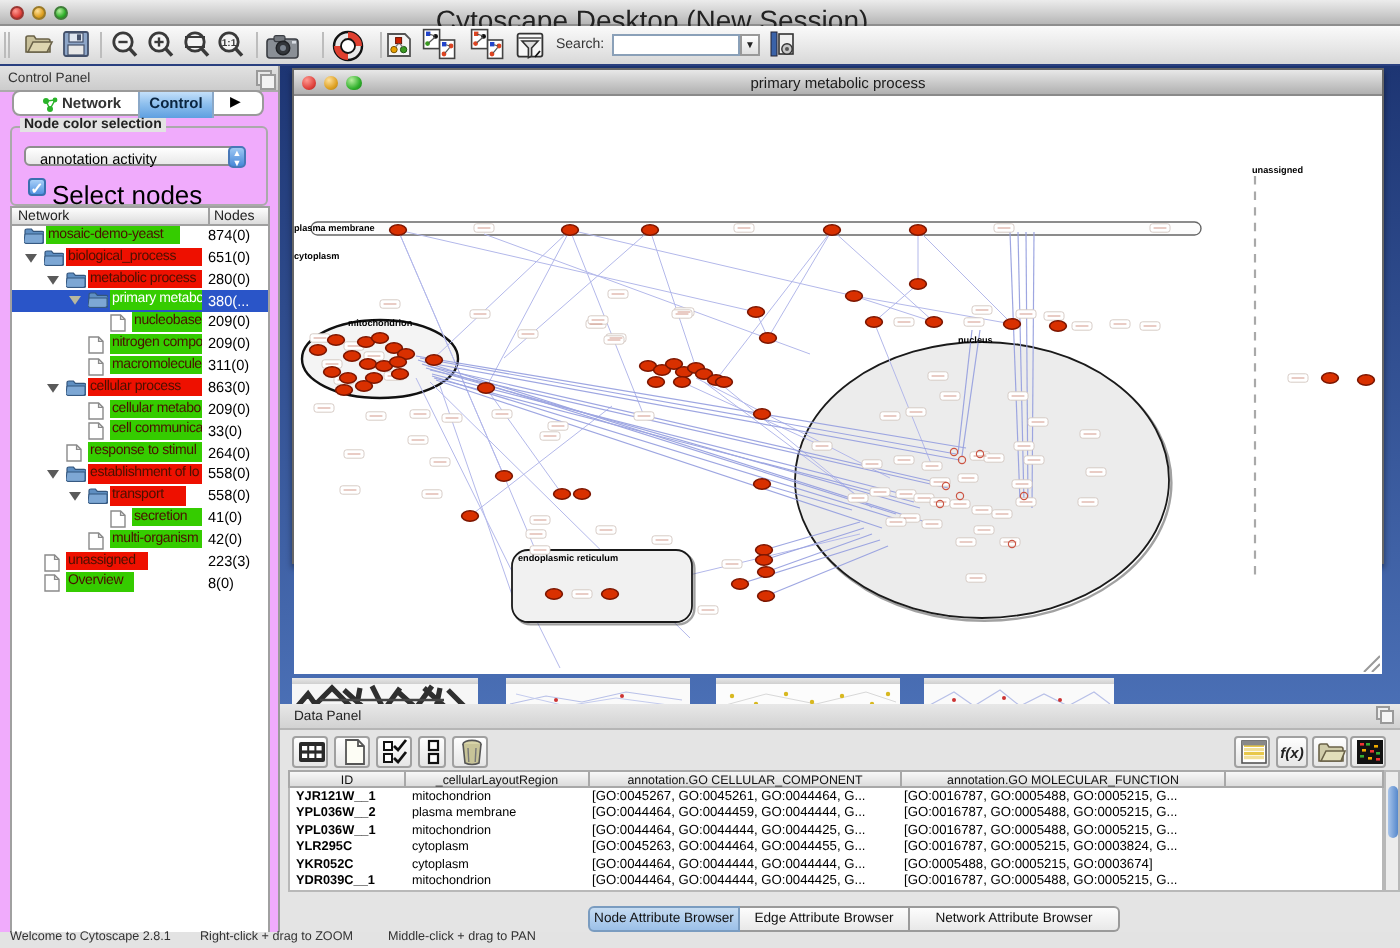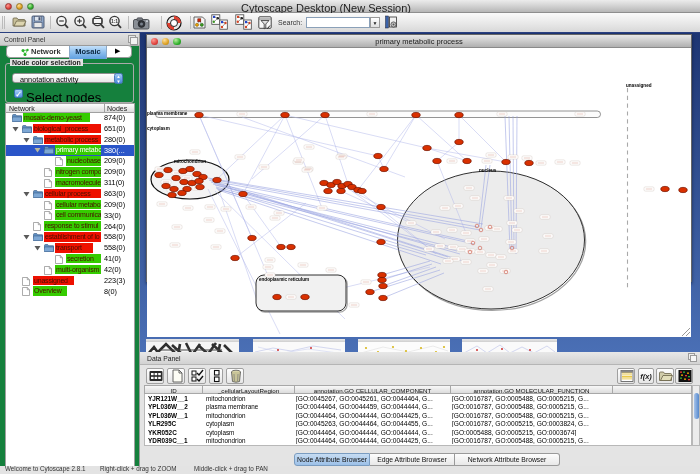--- a/index.html
+++ b/index.html
@@ -3,21 +3,21 @@
 *{margin:0;padding:0;box-sizing:border-box;font-family:"Liberation Sans",sans-serif}
 body{width:700px;height:474px;position:relative;overflow:hidden;background:#e3e3e3}
 .abs{position:absolute}
 svg{display:block}
 </style></head><body>
 
 <div class="abs" style="left:0;top:0;width:700px;height:13px;background:linear-gradient(#ececec,#cfcfcf 55%,#b6b6b6);border-bottom:1px solid #8e8e8e">
  <div class="abs" style="left:5px;top:3px;width:7px;height:7px;border-radius:50%;background:radial-gradient(circle at 35% 30%,#ff9a92,#e0443e 60%,#a81b15);border:0.5px solid #9a3733"></div>
  <div class="abs" style="left:16px;top:3px;width:7px;height:7px;border-radius:50%;background:radial-gradient(circle at 35% 30%,#ffe09a,#dea123 60%,#a87a10);border:0.5px solid #9a7a28"></div>
  <div class="abs" style="left:27px;top:3px;width:7px;height:7px;border-radius:50%;background:radial-gradient(circle at 35% 30%,#b8efa0,#30b02c 60%,#1a7a18);border:0.5px solid #3f7d39"></div>
- <div class="abs" style="left:0;top:2px;width:652px;text-align:center;font-size:11px;color:#222">Cytoscape Desktop (New Session)</div>
+ <div class="abs" style="left:0;top:2px;width:652px;text-align:center;font-size:14px;color:#222">Cytoscape Desktop (New Session)</div>
 </div>
 
 <div class="abs" style="left:0;top:13px;width:700px;height:20px;background:linear-gradient(#fafafa,#e8e8e8 55%,#d8d8d8);border-bottom:1.5px solid #2a4080">
  <div class="abs" style="left:2px;top:3px;width:3px;height:13px;border-left:1px solid #bbb;border-right:1px solid #bbb"></div>
  <div class="abs" style="left:12px;top:2px;width:15px;height:14px">
       <svg width="15" height="14" viewBox="0 0 15 14">
         <path d="M1 11 V4 q0-1 1-1 h3 l1 1.5 h6 q1 0 1 1 V11 z" fill="#c8c09a" stroke="#6a6248" stroke-width="0.8"></path>
         <path d="M2 11 L4.5 6 h9.5 L11.5 11 z" fill="#ddd5b0" stroke="#6a6248" stroke-width="0.8"></path>
       </svg>
     </div>
@@ -135,39 +135,39 @@
  <div class="abs" style="left:385px;top:2px;width:12px;height:14px">
       <svg width="12" height="14" viewBox="0 0 12 14">
         <rect x="0.5" y="1" width="3" height="12" fill="#3a62a8" stroke="#223" stroke-width="0.5"></rect>
         <rect x="4.5" y="2" width="7" height="10" fill="#f0f0f0" stroke="#333" stroke-width="0.8"></rect>
         <circle cx="8.5" cy="9.5" r="2.6" fill="#c8c8c8" stroke="#333" stroke-width="0.7"></circle>
         <circle cx="8.5" cy="9.5" r="1" fill="#555"></circle>
       </svg>
     </div>
 </div>
 
-<div class="abs" style="left:0;top:33px;width:140px;height:441px;background:#15803d;border-right:1px solid #9a9a9a">
+<div class="abs" style="left:0;top:33px;width:140px;height:441px;background:#f0abfc;border-right:1px solid #9a9a9a">
  <div class="abs" style="left:0;top:0;width:139px;height:13px;background:linear-gradient(#e2e2e2,#cccccc);border-bottom:1px solid #ababab">
    <div class="abs" style="left:4px;top:2.5px;font-size:6.8px;color:#333">Control Panel</div>
    <div class="abs" style="left:128px;top:2px;width:8px;height:8px;border:1px solid #9a9a9a;background:#e8e8e8"></div>
    <div class="abs" style="left:130px;top:4px;width:8px;height:8px;border:1px solid #9a9a9a;background:#f2f2f2"></div>
  </div>
 
  <div class="abs" style="left:6px;top:12px;width:126px;height:13px;background:#fff;border:1px solid #9a9a9a;border-radius:4px">
    <div class="abs" style="left:14px;top:1.5px;width:9px;height:9px">
         <svg width="9" height="9" viewBox="0 0 9 9">
           <circle cx="2" cy="2.5" r="1.5" fill="#2ab32a"></circle>
           <circle cx="6.5" cy="2" r="1.2" fill="#2ab32a"></circle>
           <circle cx="4" cy="6.5" r="1.5" fill="#2ab32a"></circle>
           <path d="M2 2.5 L6.5 2 L4 6.5 Z" fill="none" stroke="#2ab32a" stroke-width="0.7"></path>
         </svg>
       </div>
    <div class="abs" style="left:24px;top:1px;font-size:7.5px;font-weight:bold;color:#333">Network</div>
    <div class="abs" style="left:62px;top:0;width:38px;height:12.5px;background:linear-gradient(#c4e0fa,#8fc0ee 45%,#5f9fe0);border-left:1px solid #8aa8c8;border-right:1px solid #8aa8c8">
-     <div style="text-align:center;font-size:7.5px;font-weight:bold;color:#0a2540;line-height:12.5px">Mosaic</div>
+     <div style="text-align:center;font-size:7.5px;font-weight:bold;color:#0a2540;line-height:12.5px">Control</div>
    </div>
    <div class="abs" style="left:108px;top:1px;font-size:7px;color:#000">▶</div>
  </div>
 
  <div class="abs" style="left:5px;top:30px;width:129px;height:40px;border:1px solid #aaa;border-radius:3px"></div>
  <div class="abs" style="left:10px;top:26px;background:#e3e3e3;padding:0 2px;font-size:7px;font-weight:bold;color:#222">Node color selection</div>
 
  <div class="abs" style="left:12px;top:40px;width:110px;height:10px;background:linear-gradient(#fff,#e8e8e8);border:1px solid #8e8e8e;border-radius:3px">
    <div class="abs" style="left:7px;top:0.5px;font-size:7.3px;color:#000">annotation activity</div>
    <div class="abs" style="left:101px;top:-1px;width:9px;height:10.5px;background:linear-gradient(#9ec8f4,#4888d8);border:1px solid #4878b8;border-radius:2.5px;color:#fff;font-size:4.5px;text-align:center;line-height:5px">▲<br>▼</div>

